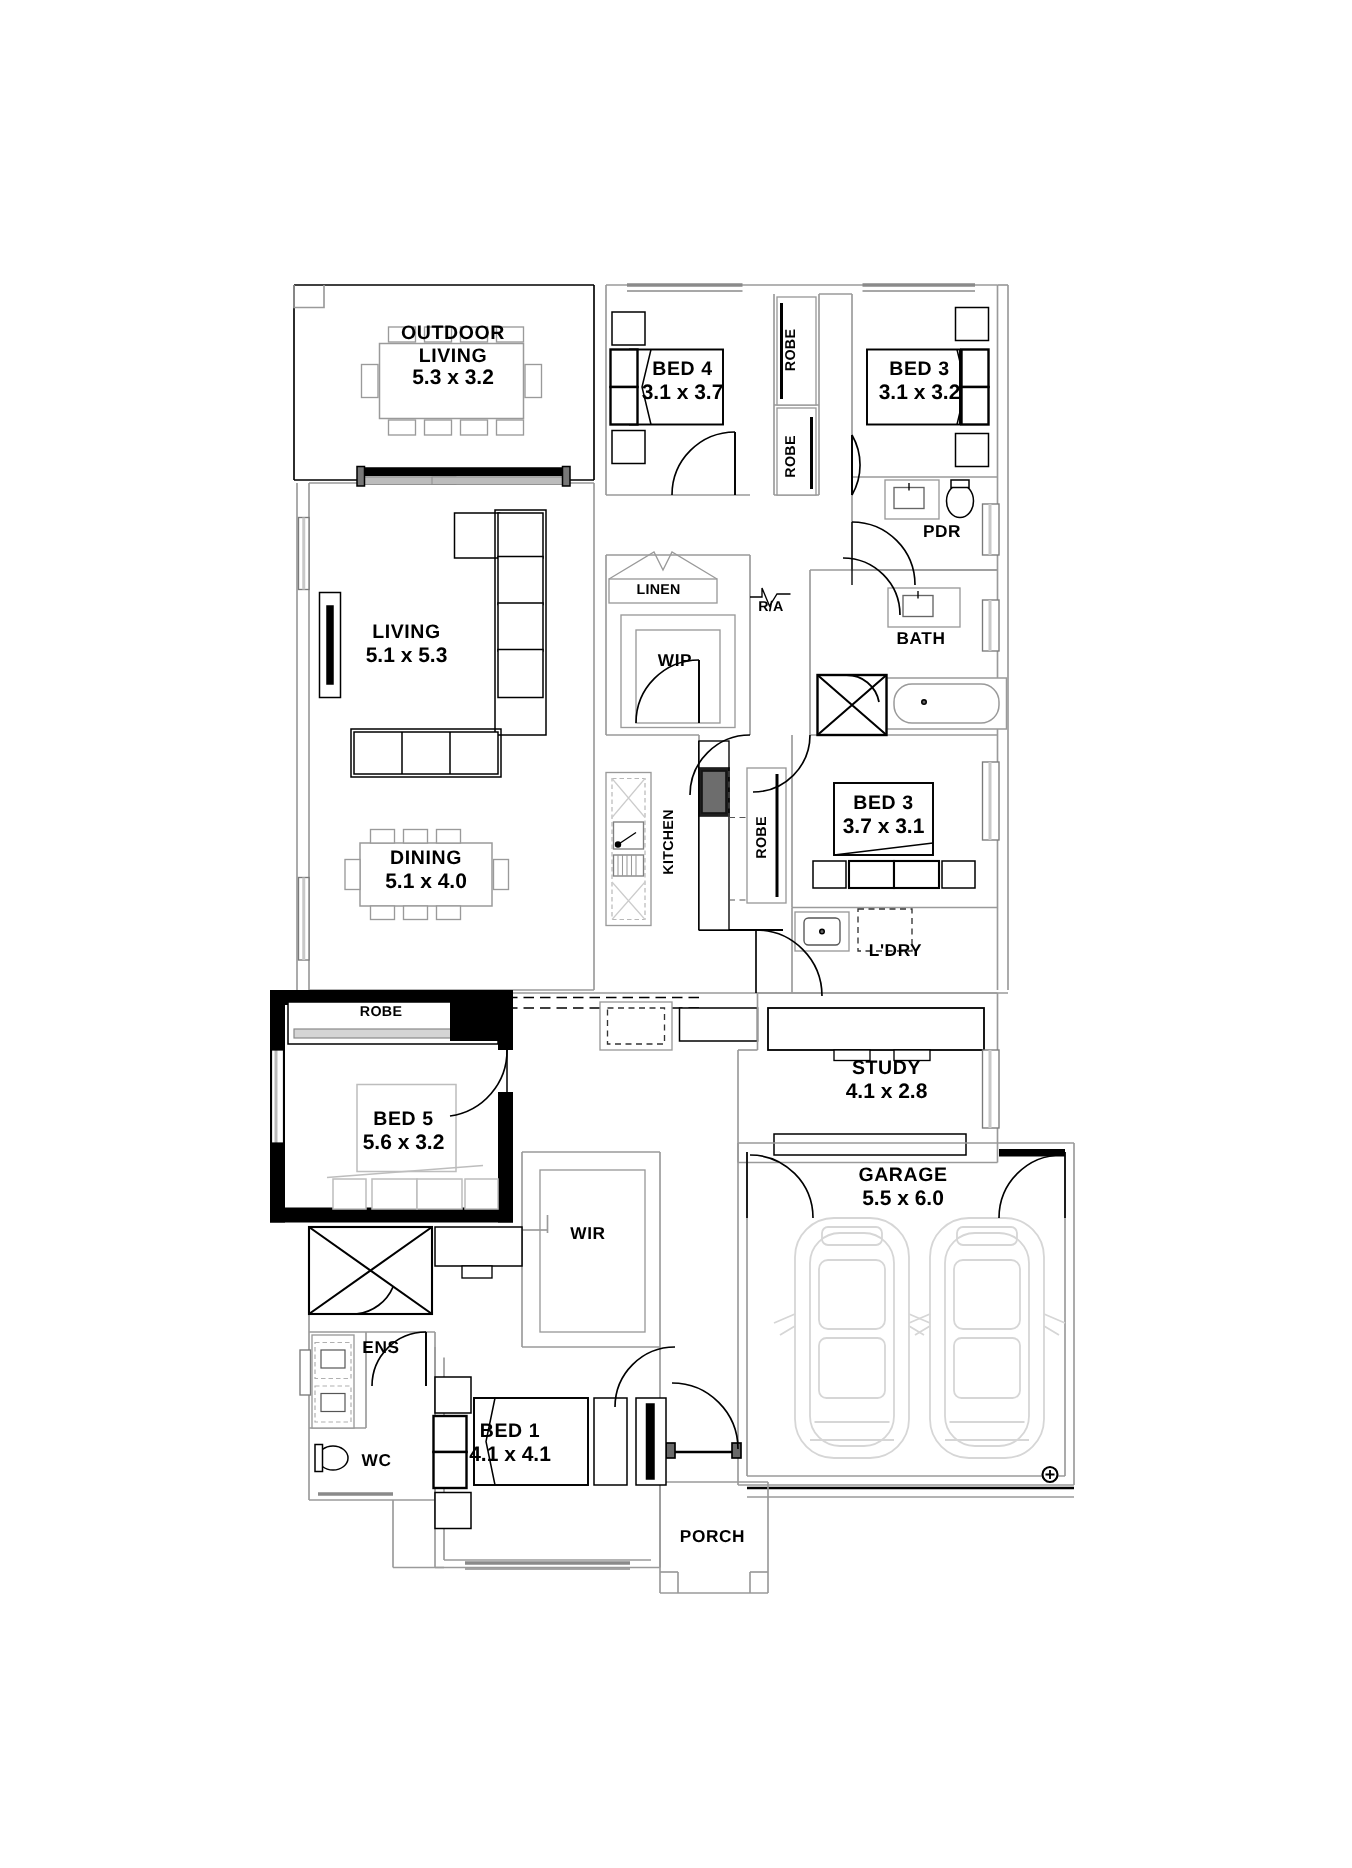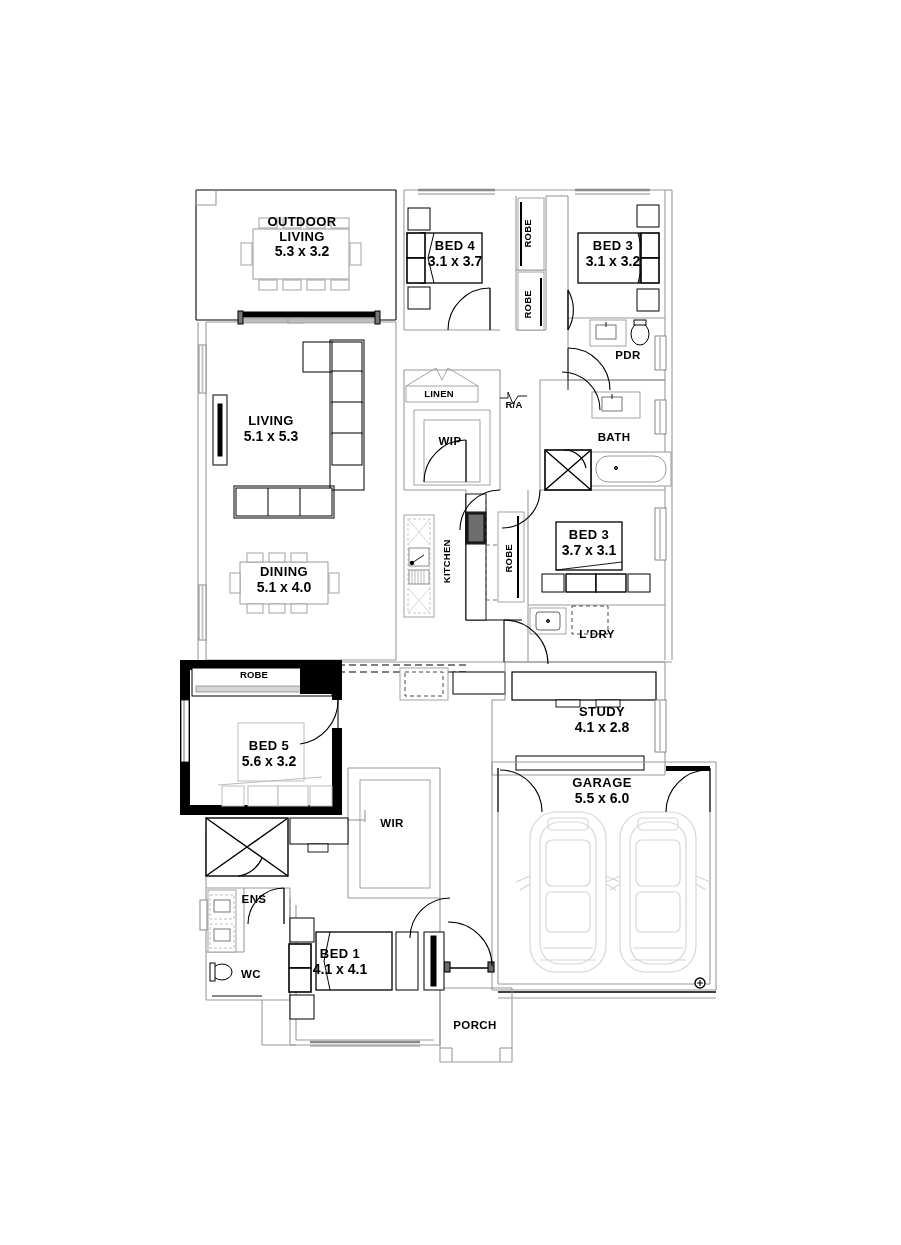--- a/index.html
+++ b/index.html
@@ -512,32 +512,32 @@
       <span class="dim">3.7 x 3.1</span>
     </div>
     <div class="room-label" style="left: 199px; top: 739px; width: 140px;">
       <span class="nm">BED 5</span>
       <span class="dim">5.6 x 3.2</span>
     </div>
     <div class="room-label" style="left: 270px; top: 947px; width: 140px;">
       <span class="nm">BED 1</span>
       <span class="dim">4.1 x 4.1</span>
     </div>
-    <div class="room-label" style="left: 532px; top: 705px; width: 140px;">
+    <div class="room-label" style="left: 521px; top: 705px; width: 140px;">
       <span class="nm">STUDY</span>
       <span class="dim">4.1 x 2.8</span>
     </div>
     <div class="room-label" style="left: 532px; top: 776px; width: 140px;">
       <span class="nm">GARAGE</span>
       <span class="dim">5.5 x 6.0</span>
     </div>
     <div class="room-label lbl-sm" style="left: 568px; top: 349px; width: 120px;">
       <span class="nm">PDR</span>
     </div>
-    <div class="room-label lbl-sm" style="left: 554px; top: 431px; width: 120px;">
+    <div class="room-label lbl-sm" style="left: 554px; top: 420px; width: 120px;">
       <span class="nm">BATH</span>
     </div>
     <div class="room-label lbl-sm" style="left: 390px; top: 435px; width: 120px;">
       <span class="nm">WIP</span>
     </div>
     <div class="room-label lbl-sm" style="left: 537px; top: 628px; width: 120px;">
       <span class="nm">L'DRY</span>
     </div>
     <div class="room-label lbl-sm" style="left: 332px; top: 817px; width: 120px;">
       <span class="nm">WIR</span>

